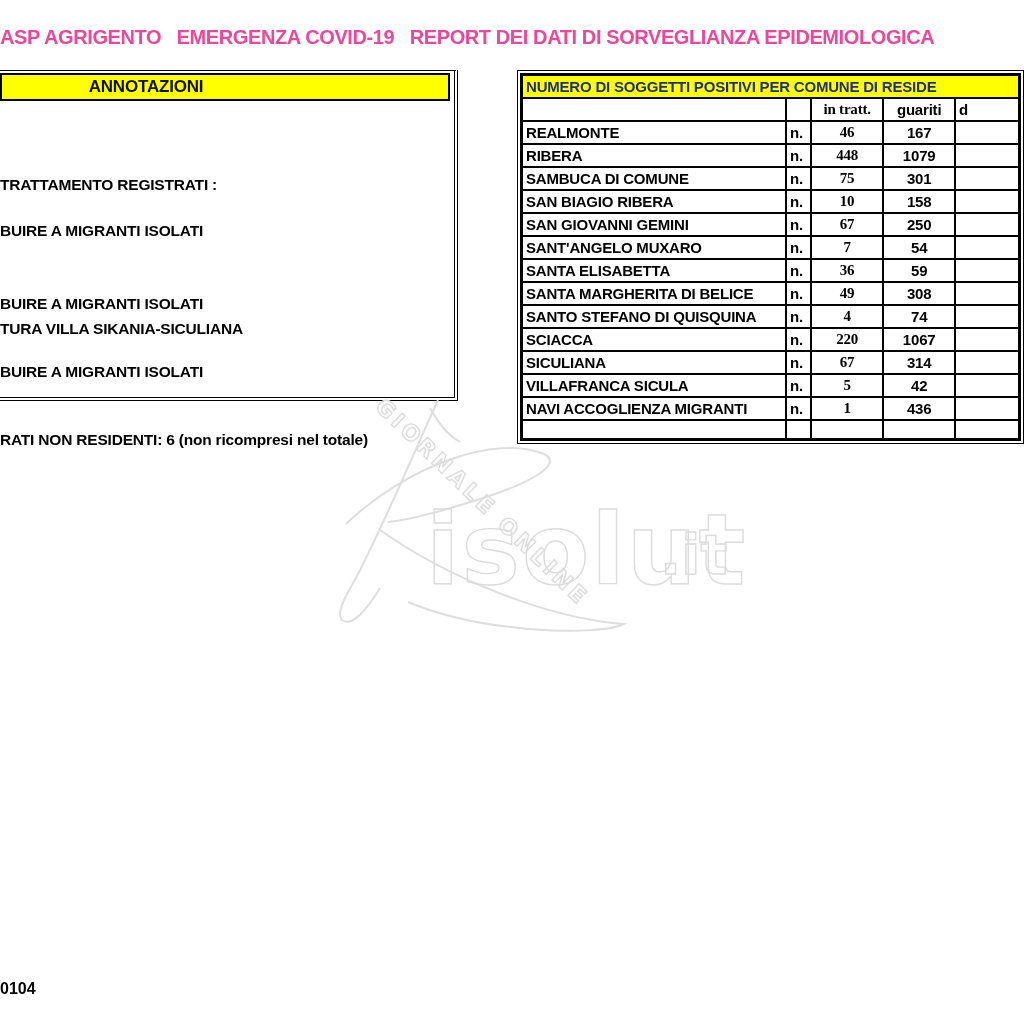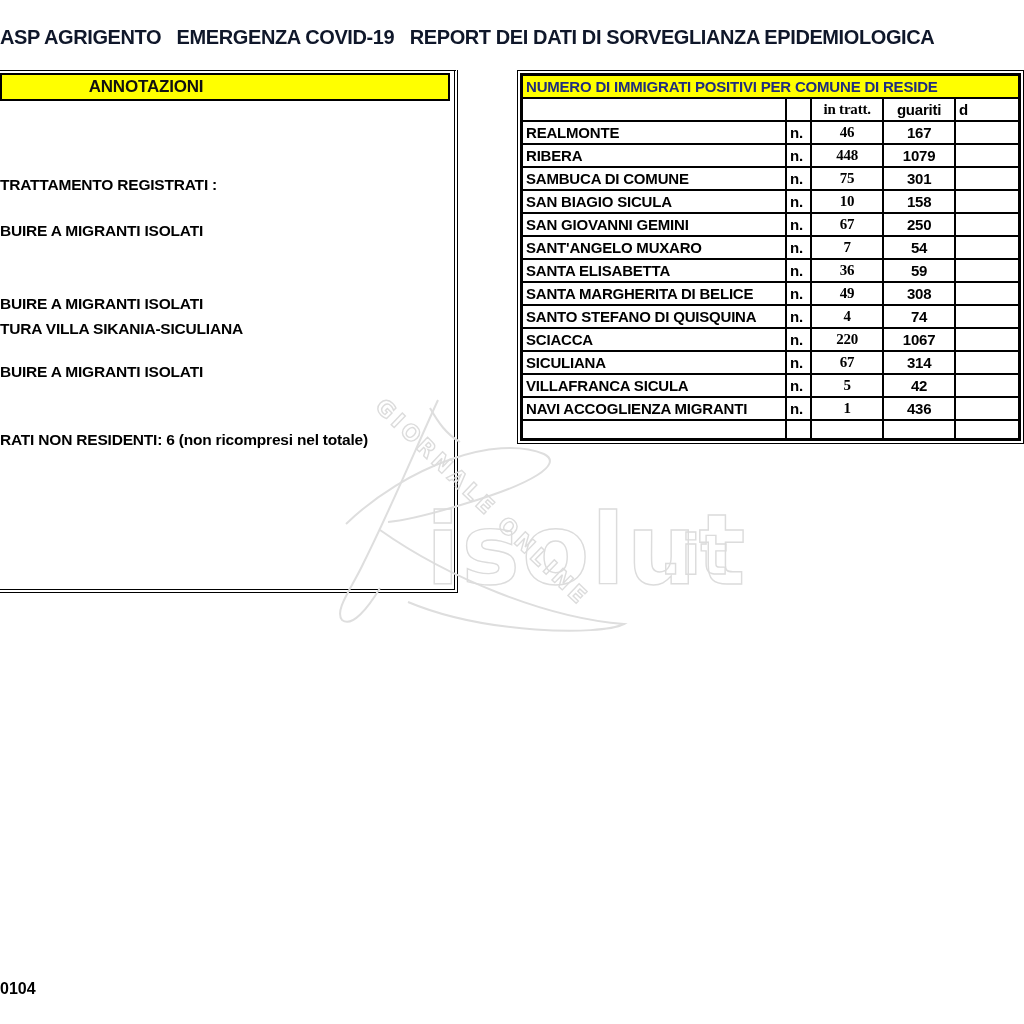--- a/index.html
+++ b/index.html
@@ -9,26 +9,26 @@
     background:#ffffff;
     overflow:hidden;
     font-family:"Liberation Sans", sans-serif;
     color:#000;
   }
   
   .doc-title{
     position:absolute;top:26px;left:0;width:916px;
     font-size:20px;font-weight:bold;letter-spacing:-0.4px;
     white-space:pre;
-    color:#0f172a;
+    color:#ec4899;
   }
   
   .anno-panel{
     position:absolute;top:70px;left:0;
-    width:458px;height:523px;
+    width:458px;height:331px;
     border-top:1px solid #000;
     border-right:4px double #000;
     border-bottom:4px double #000;
     box-sizing:border-box;
     background:#fff;
     z-index:1;
   }
   .anno-header{
     margin:2px 4px 0 0;
     height:24px;line-height:24px;
@@ -112,21 +112,21 @@
   <div class="anno-line" style="top:177px">BUIRE A MIGRANTI ISOLATI</div>
   <div class="anno-line" style="top:202px">TURA VILLA SIKANIA-SICULIANA</div>
   <div class="anno-line" style="top:245px">BUIRE A MIGRANTI ISOLATI</div>
   <div class="anno-line" style="top:313px">RATI NON RESIDENTI: 6 (non ricompresi nel totale)</div>
 </div>
 
 <div class="pos-table-wrap">
   <table class="pos">
     <thead>
       <tr>
-        <td class="t-title" colspan="5">NUMERO DI IMMIGRATI POSITIVI PER COMUNE DI RESIDE</td>
+        <td class="t-title" colspan="5">NUMERO DI SOGGETTI POSITIVI PER COMUNE DI RESIDE</td>
       </tr>
       <tr>
         <td class="td-name"></td>
         <td class="td-n"></td>
         <td class="td-tratt t-colhead">in tratt.</td>
         <td class="td-guariti t-colhead">guariti</td>
         <td class="td-partial">d</td>
       </tr>
     </thead>
     <tbody>
@@ -145,21 +145,21 @@
           <td class="td-partial"></td>
         </tr>
         <tr>
           <td class="td-name">SAMBUCA DI COMUNE</td>
           <td class="td-n">n.</td>
           <td class="td-tratt">75</td>
           <td class="td-guariti">301</td>
           <td class="td-partial"></td>
         </tr>
         <tr>
-          <td class="td-name">SAN BIAGIO SICULA</td>
+          <td class="td-name">SAN BIAGIO RIBERA</td>
           <td class="td-n">n.</td>
           <td class="td-tratt">10</td>
           <td class="td-guariti">158</td>
           <td class="td-partial"></td>
         </tr>
         <tr>
           <td class="td-name">SAN GIOVANNI GEMINI</td>
           <td class="td-n">n.</td>
           <td class="td-tratt">67</td>
           <td class="td-guariti">250</td>

